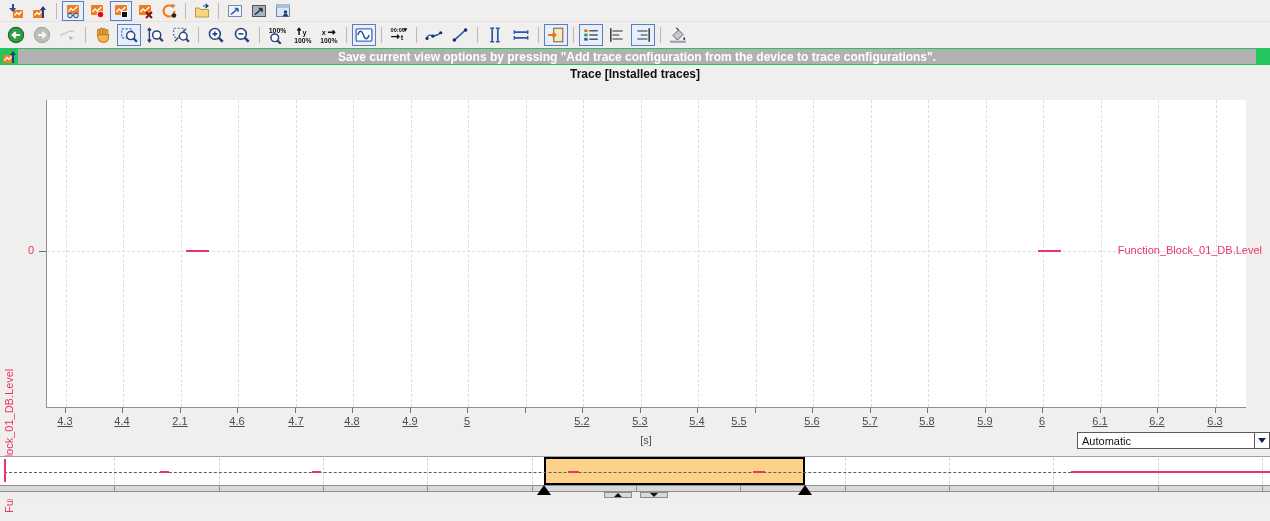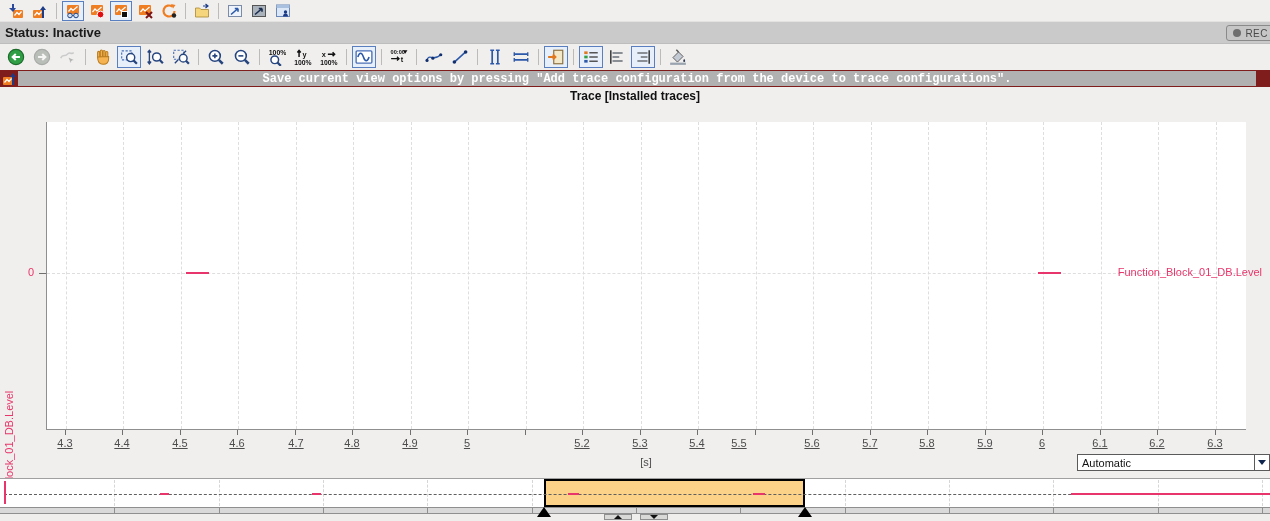--- a/index.html
+++ b/index.html
@@ -26,21 +26,21 @@
   #status-bar{height:22px;background:#cacaca;display:flex;align-items:center;position:relative;
               border-bottom:1px solid #bdbdbd;}
   #status-label{font-size:13px;font-weight:bold;color:#1a1a1a;padding-left:5px;}
   #rec-indicator{position:absolute;right:-7px;top:3px;height:16px;display:flex;align-items:center;
                  gap:4px;border:1px solid #8a8a8a;border-radius:3px;background:#c6c6c6;
                  padding:0 8px 0 6px;}
   #rec-dot{width:8px;height:8px;border-radius:50%;background:#6e6e6e;}
   #rec-text{font-size:10px;color:#4a4a4a;letter-spacing:.5px;}
 
   
-  #message-row{height:17px;position:relative;background:#7f1d1d;font-family:Liberation Mono, monospace;}
+  #message-row{height:17px;position:relative;background:#22c55e;}
   #message-hint-icon{position:absolute;left:2px;top:0;}
   #message-bar{position:absolute;left:18px;right:14px;top:1px;bottom:1px;background:#b1b1b1;
                display:flex;align-items:center;justify-content:center;}
   #message-text{font-size:12px;font-weight:bold;color:#ffffff;white-space:nowrap;}
 
   
   #title-row{height:17px;display:flex;align-items:center;justify-content:center;}
   #chart-title{font-size:12px;font-weight:bold;color:#111;}
 
   
@@ -168,27 +168,20 @@
     <button class="tb">
         <svg viewBox="0 0 16 16">
           <rect x="1.5" y="2" width="13" height="11.5" fill="#dbe7f7" stroke="#6a87b8"></rect>
           <rect x="1.5" y="2" width="13" height="3" fill="#a9c0de"></rect>
           <circle cx="10.5" cy="9" r="1.7" fill="#1d3c87"></circle>
           <path d="M8 13.5c0-2 1-3 2.5-3s2.5 1 2.5 3z" fill="#1d3c87"></path>
         </svg>
       </button>
   </div>
 
-  <div id="status-bar">
-    <span id="status-label">Status: Inactive</span>
-    <span id="rec-indicator">
-      <span id="rec-dot"></span>
-      <span id="rec-text">REC</span>
-    </span>
-  </div>
 
   <div id="toolbar-view" class="toolbar">
     <button class="tb">
         <svg viewBox="0 0 16 16">
           <circle cx="8" cy="8" r="6.8" fill="#2f9e44" stroke="#1d6b2c"></circle>
           <path d="M11.5 8h-6M7.8 5.3L5 8l2.8 2.7" fill="none" stroke="#fff" stroke-width="1.8"></path>
         </svg>
       </button>
     <button class="tb disabled">
         <svg viewBox="0 0 16 16">
@@ -406,21 +399,21 @@
       <span id="time-axis-value">Automatic</span>
       <span id="dropdown-arrow-box">
           <i></i>
         </span>
     </div>
   <div class="xtickmark" style="left: 65px;"></div>
       <div class="xticklabel" style="left: 50px;">4.3</div>
       <div class="xtickmark" style="left: 122px;"></div>
       <div class="xticklabel" style="left: 107px;">4.4</div>
       <div class="xtickmark" style="left: 180px;"></div>
-      <div class="xticklabel" style="left: 165px;">4.5</div>
+      <div class="xticklabel" style="left: 165px;">2.1</div>
       <div class="xtickmark" style="left: 237px;"></div>
       <div class="xticklabel" style="left: 222px;">4.6</div>
       <div class="xtickmark" style="left: 295px;"></div>
       <div class="xticklabel" style="left: 281px;">4.7</div>
       <div class="xtickmark" style="left: 352px;"></div>
       <div class="xticklabel" style="left: 337px;">4.8</div>
       <div class="xtickmark" style="left: 410px;"></div>
       <div class="xticklabel" style="left: 395px;">4.9</div>
       <div class="xtickmark" style="left: 467px;"></div>
       <div class="xticklabel" style="left: 452px;">5</div>

